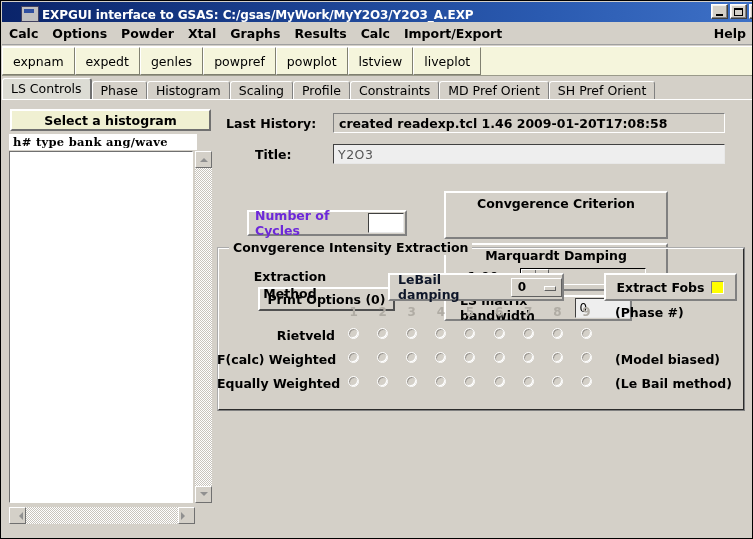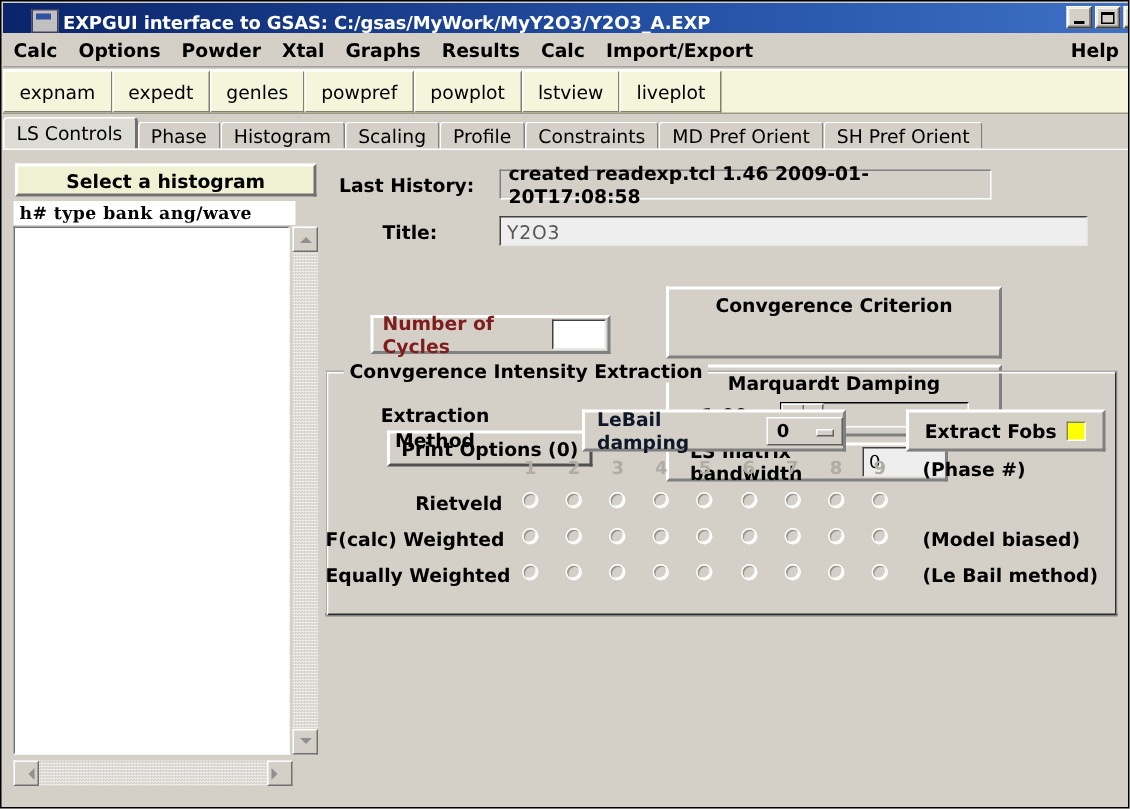--- a/index.html
+++ b/index.html
@@ -320,21 +320,21 @@
     border-color: #ffffff #808080 #808080 #ffffff;
     box-sizing: border-box;
   }
   .ncyc-box {
     left: 245px; top: 211px;
     width: 160px; height: 26px;
     display: flex;
     align-items: center;
   }
   .ncyc-label {
-    font-size: 12.5px; font-weight: bold; color:#7f1d1d;
+    font-size: 12.5px; font-weight: bold; color:#6d28d9;
     padding-left: 6px; flex: 1;
     font-family: "DejaVu Sans", sans-serif;
   }
   .ncyc-input {
     width: 36px; height: 20px;
     background: #ffffff;
     border: 1px solid;
     border-color: #404040 #e8e8e8 #e8e8e8 #404040;
     box-sizing: border-box;
     margin-right: 1px;
@@ -627,21 +627,21 @@
         <div class="sb-arrow ar-left" style="left:0;top:0;">
             <i></i>
           </div>
         <div class="sb-arrow ar-right" style="right:0;top:0;">
             <i></i>
           </div>
       </div>
     </div>
 
     <div class="lbl" style="left:224px; top:15px;">Last History:</div>
-    <div class="hist-value-box" style="left:331px; top:12px; width:328px; height:20px;">created readexp.tcl 1.46 2009-01-20T17:08:58</div>
+    <div class="hist-value-box" style="left:331px; top:12px; width:392px; height:20px;">created readexp.tcl 1.46 2009-01-20T17:08:58</div>
 
     <div class="lbl" style="left:253px; top:46px;">Title:</div>
     <div class="title-entry" style="left:331px; top:43px;">Y2O3</div>
 
     <div class="raised ncyc-box" style="left:245px; top:109px;">
       <div class="ncyc-label">Number of Cycles</div>
       <div class="ncyc-input"></div>
     </div>
 
     <div class="print-opts" style="left:256px; top:154px;">Print Options (0)</div>

